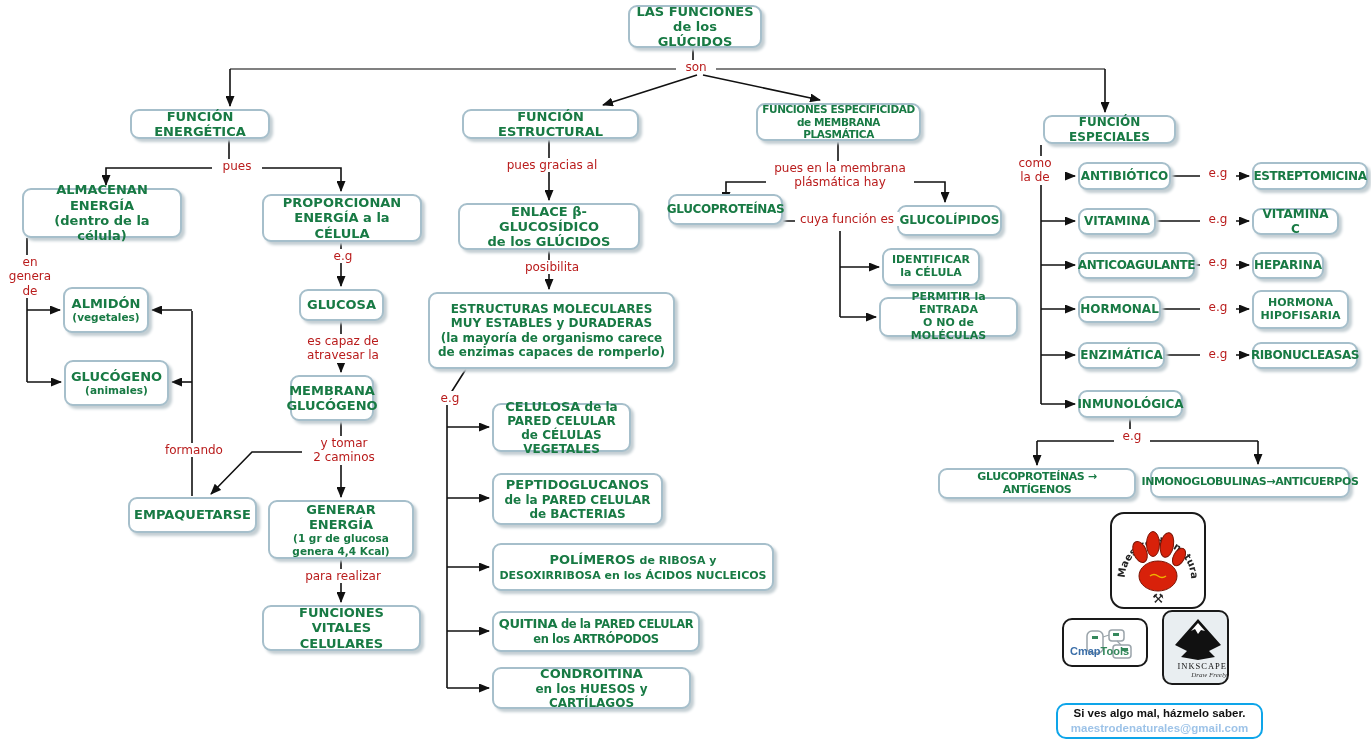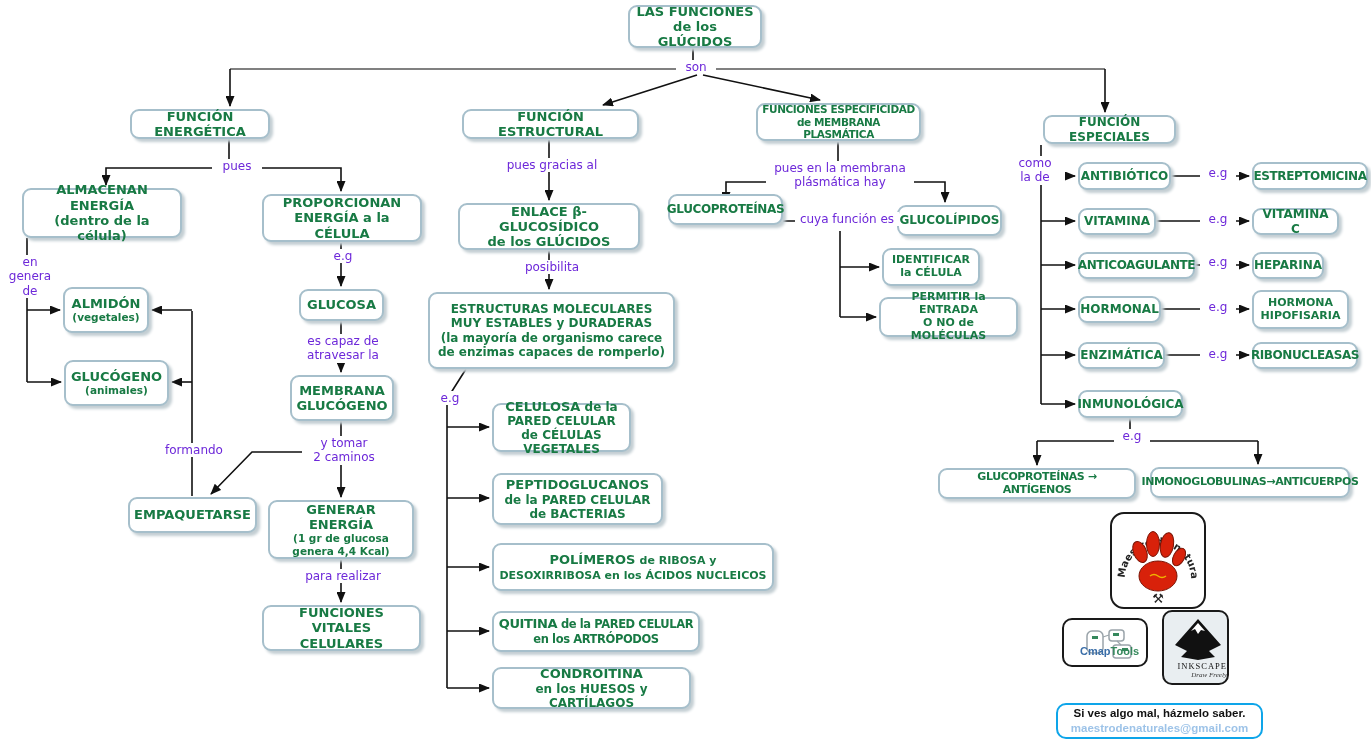--- a/index.html
+++ b/index.html
@@ -8,21 +8,21 @@
   #wires{position:absolute;left:0;top:0;z-index:1;}
   .node{position:absolute;z-index:2;background:#ffffff;border:2px solid #a6bfcb;border-radius:9px;
         box-shadow:3px 3px 3px #c3ced3;color:#187a44;font-weight:bold;text-align:center;
         display:flex;flex-direction:column;justify-content:center;align-items:center;
         padding:2px 4px;box-sizing:border-box;line-height:1.18;}
   .node span{display:block;}
   .node span.inl{display:inline;}
   .f13{font-size:13px;} .f12{font-size:12px;} .f11{font-size:11px;} .f10{font-size:10.5px;}
   .main{font-size:13px;} .sub{font-size:10.5px;} .r11{font-size:11px;} .r115{font-size:11.5px;}
   .tight{letter-spacing:-0.4px;}
-  .lbl{position:absolute;z-index:3;color:#6d28d9;font-size:12px;text-align:center;
+  .lbl{position:absolute;z-index:3;color:#b91c1c;font-size:12px;text-align:center;
        background:#ffffff;white-space:pre-line;line-height:1.2;padding:0 2px;}
   .logo{position:absolute;z-index:2;background:#fff;border:2px solid #1a1a1a;border-radius:12px;
         box-sizing:border-box;display:flex;flex-direction:column;align-items:center;justify-content:center;}
   #feedback{position:absolute;z-index:2;left:1056px;top:703px;width:207px;height:36px;background:#fff;
         border:2px solid #0ea5e9;border-radius:10px;box-sizing:border-box;text-align:center;
         font-family:"Liberation Sans",sans-serif;font-weight:bold;font-size:11.5px;line-height:1.3;
         display:flex;flex-direction:column;justify-content:center;}
   #feedback .msg{color:#111;}
   #feedback .mail{color:#9dc3e8;}
   #cmap-logo{left:1062px;top:618px;width:86px;height:49px;border-radius:10px;}
@@ -128,21 +128,21 @@
     <span>ALMIDÓN</span>
       <span class="sub">(vegetales)</span>
   </div>
   <div class="node f13" style="left:64px;top:360px;width:105px;height:46px">
     <span>GLUCÓGENO</span>
       <span class="sub">(animales)</span>
   </div>
   <div class="node f13" style="left:299px;top:289px;width:85px;height:32px">
     <span>GLUCOSA</span>
   </div>
-  <div class="node f13" style="left:290px;top:375px;width:104px;height:46px">
+  <div class="node f13" style="left:290px;top:375px;width:84px;height:46px">
     <span>MEMBRANA</span>
       <span>GLUCÓGENO</span>
   </div>
   <div class="node f13" style="left:128px;top:497px;width:129px;height:36px">
     <span>EMPAQUETARSE</span>
   </div>
   <div class="node f13" style="left:268px;top:500px;width:146px;height:59px">
     <span>GENERAR ENERGÍA</span>
     <span class="sub">(1 gr de glucosa</span>
     <span class="sub">genera 4,4 Kcal)</span>
@@ -279,21 +279,21 @@
   <div class="logo" id="cmap-logo">
     <svg width="80" height="30" viewBox="0 0 80 30">
       <rect x="22" y="2" width="16" height="22" rx="5" fill="none" stroke="#9aa4aa" stroke-width="1.5"></rect>
       <rect x="44" y="1" width="15" height="11" rx="3" fill="none" stroke="#9aa4aa" stroke-width="1.5"></rect>
       <rect x="48" y="16" width="18" height="13" rx="3" fill="none" stroke="#9aa4aa" stroke-width="1.5"></rect>
       <path d="M38 8 L44 6 M52 12 L56 16" stroke="#9aa4aa" stroke-width="1.2"></path>
       <rect x="27" y="7" width="6" height="3" fill="#35885c"></rect>
       <rect x="48" y="4" width="6" height="3" fill="#35885c"></rect>
       <rect x="57" y="19" width="6" height="3" fill="#35885c"></rect>
     </svg>
-    <div class="cmapword" style="margin-top:-14px;align-self:flex-start;padding-left:16px">
+    <div class="cmapword" style="margin-top:-14px;align-self:flex-start;padding-left:6px">
       <span class="cblue">Cmap</span><span class="cgreen">Tools</span>
     </div>
   </div>
 
   <div class="logo" id="ink-logo">
     <svg width="58" height="44" viewBox="0 0 58 44">
       <polygon points="29,2 52,28 40,34 46,40 29,43 12,40 18,34 6,28" fill="#111"></polygon>
       <polygon points="29,6 36,14 32,13 29,17 26,12 22,14" fill="#fff"></polygon>
     </svg>
     <div class="iname">INKSCAPE</div>

